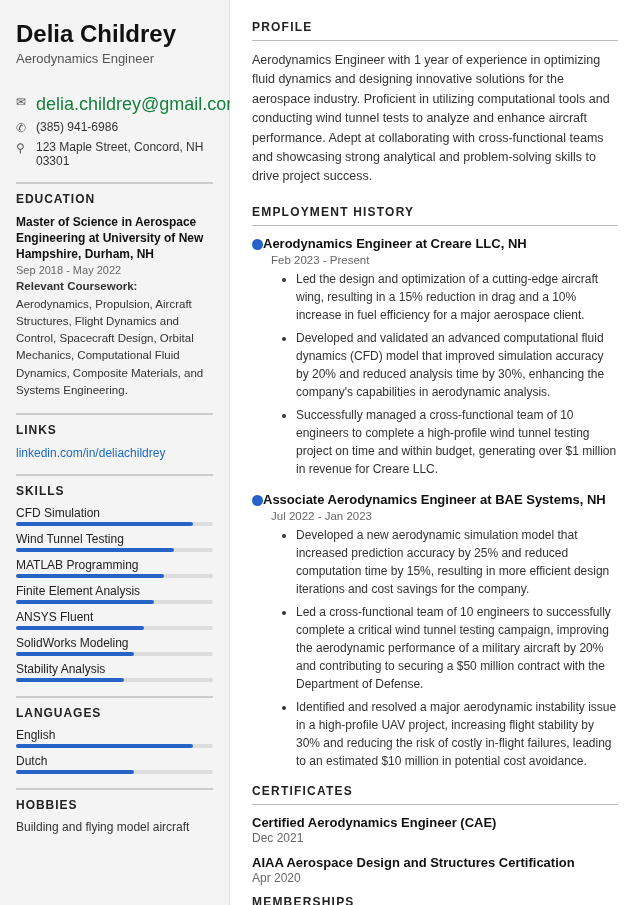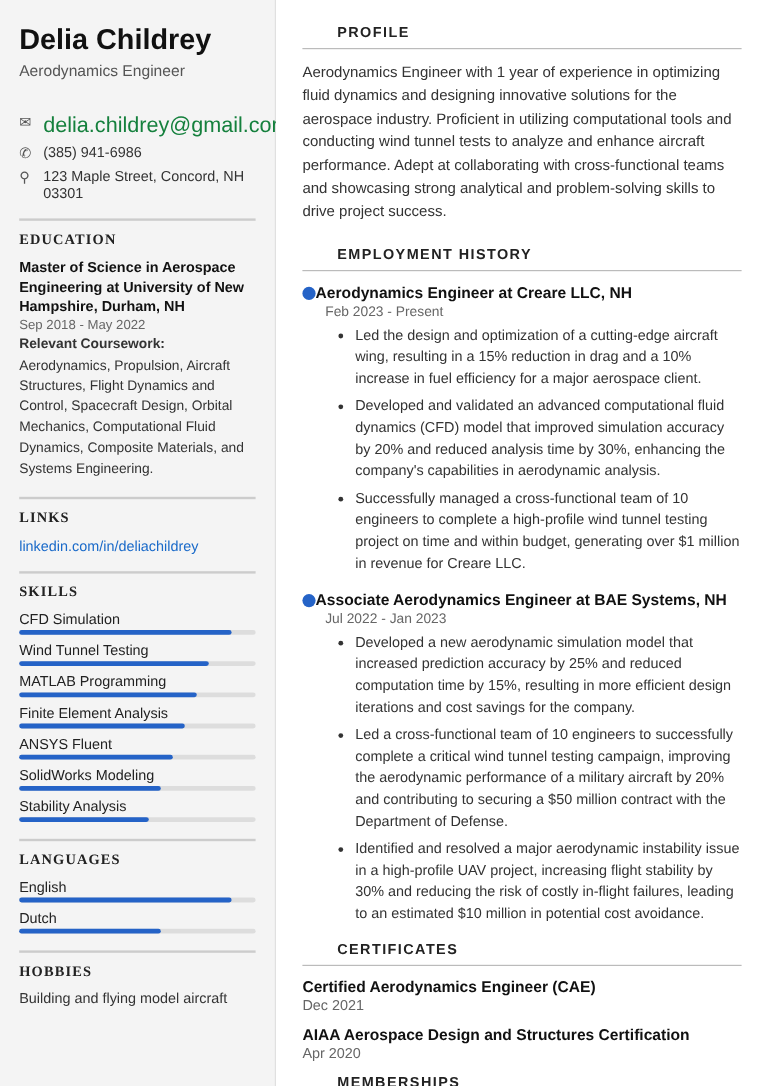--- a/index.html
+++ b/index.html
@@ -60,21 +60,20 @@
       border-top: 2px solid #ccc;
       margin: 14px 0 8px 0;
     }
     .section-title-side {
       font-size: 12px;
       font-weight: 700;
       letter-spacing: 0.08em;
       text-transform: uppercase;
       color: #222;
       margin-bottom: 8px;
-      font-family: Liberation Serif, serif;
     }
     .edu-degree {
       font-weight: 700;
       font-size: 12px;
       color: #111;
       line-height: 1.35;
     }
     .edu-dates {
       font-size: 11px;
       color: #666;
@@ -128,21 +127,20 @@
       padding: 20px 22px;
       background: #fff;
     }
     .main-section-title {
       font-size: 12px;
       font-weight: 700;
       letter-spacing: 0.1em;
       text-transform: uppercase;
       color: #222;
       margin-bottom: 6px;
-      margin-left: 29px;
     }
     .main-divider {
       border: none;
       border-top: 1.5px solid #bbb;
       margin-bottom: 10px;
     }
     .profile-text {
       font-size: 12.5px;
       color: #333;
       line-height: 1.55;

